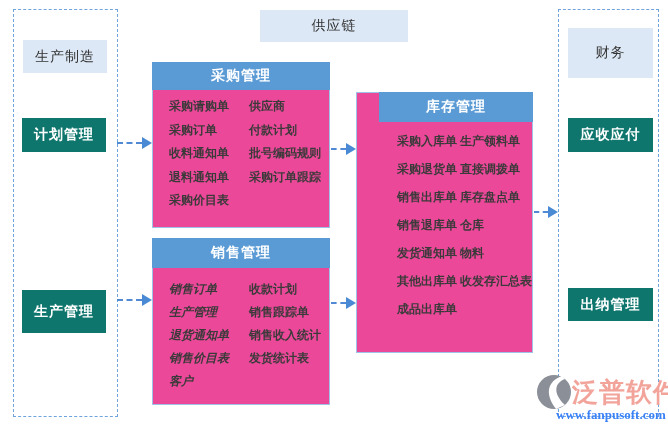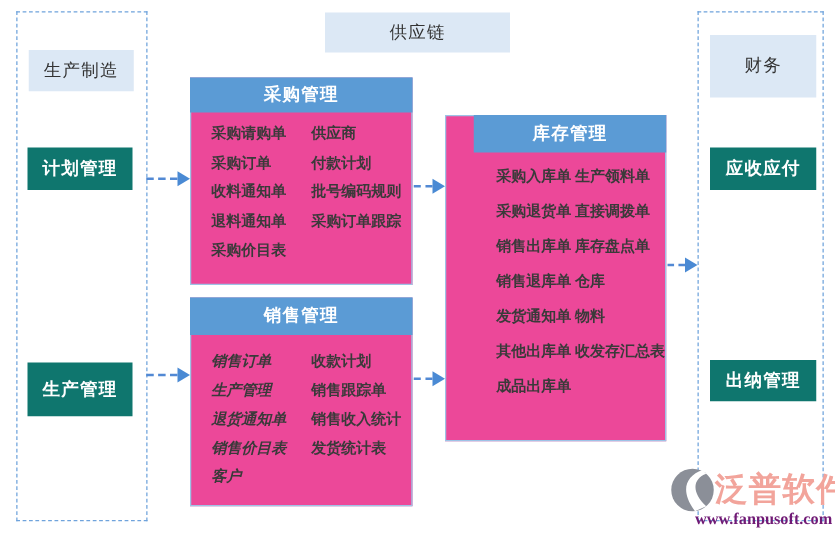--- a/index.html
+++ b/index.html
@@ -126,21 +126,21 @@
     font-weight: bold;
     color: #f2a49b;
     letter-spacing: 1px;
     line-height: 36px;
     white-space: nowrap;
   }
   .logo-url {
     font-family: "Liberation Serif", "DejaVu Serif", serif;
     font-size: 13px;
     font-weight: bold;
-    color: #701a75;
+    color: #3b82f6;
     margin: -3px 0 0 20px;
     white-space: nowrap;
   }
 </style>
 </head>
 <body>
 
 <div class="canvas">
 
   <div class="dashed-panel panel-left"></div>

